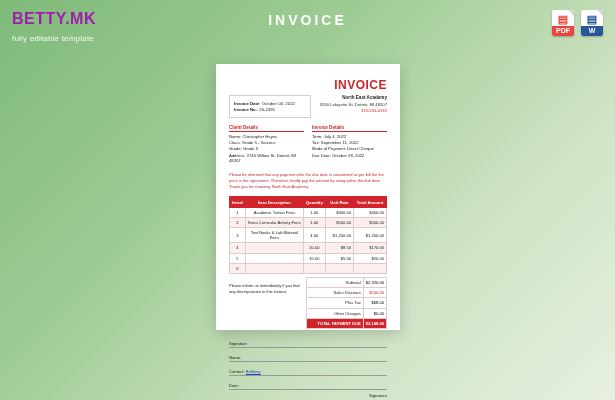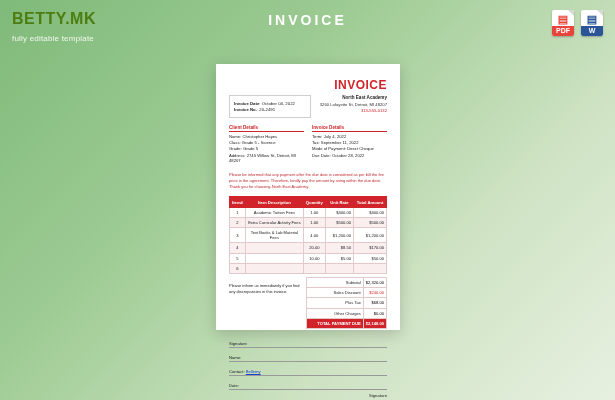--- a/index.html
+++ b/index.html
@@ -14,21 +14,21 @@
   
   .topbar {
     position:absolute; top:0; left:0; right:0; height:56px;
   }
   .brand {
     position:absolute; left:12px; top:10px;
     color:#ffffff;
   }
   .brand-name {
     font-size:16px; font-weight:bold; letter-spacing:0.5px;
-    color:#4d7c0f;
+    color:#a21caf;
   }
   .brand-sub {
     font-size:8px; margin-top:6px; color:#f2f7ef; letter-spacing:0.2px;
   }
   .doc-title {
     position:absolute; left:0; right:0; top:12px;
     text-align:center; color:#ffffff;
     font-size:14px; font-weight:bold; letter-spacing:3px;
   }
   .file-icons {

